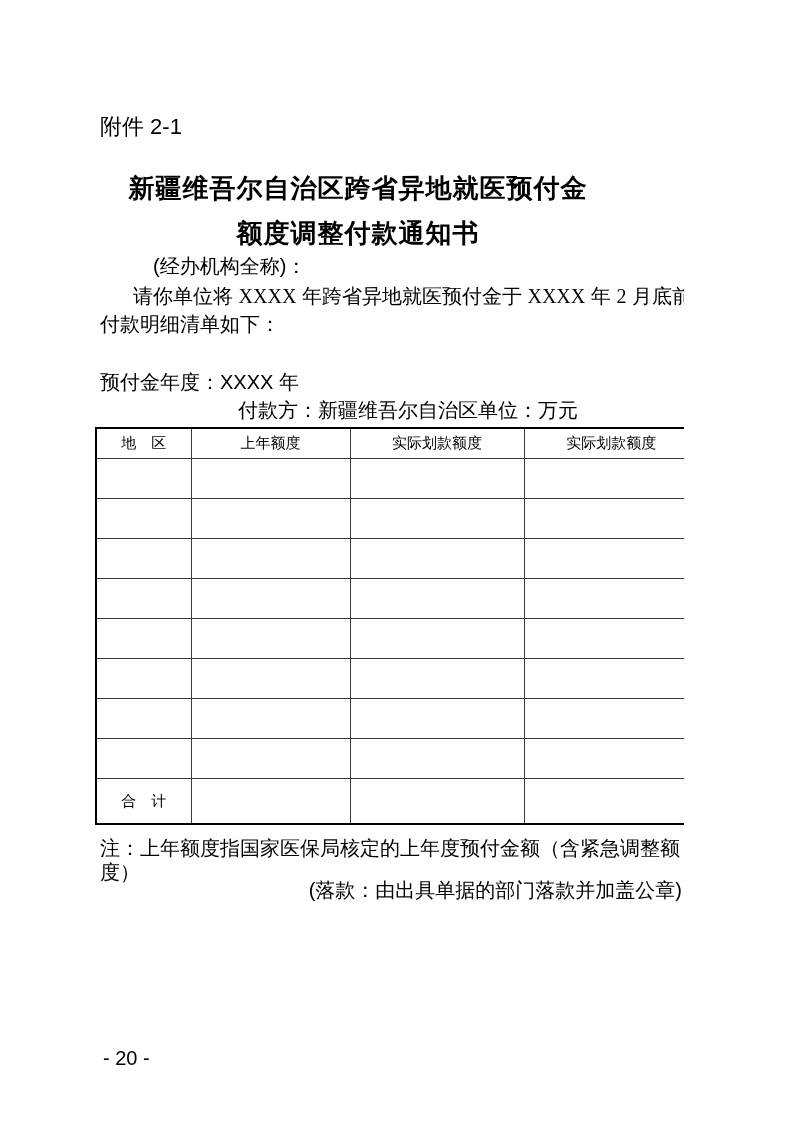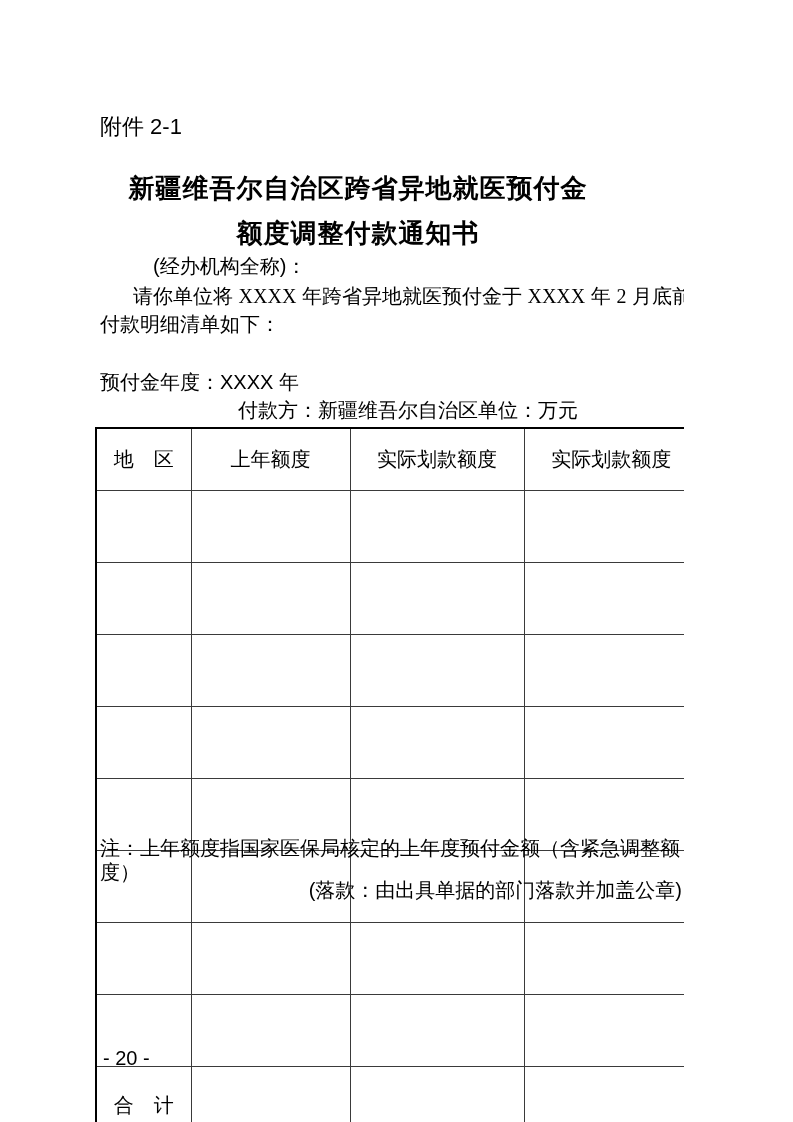--- a/index.html
+++ b/index.html
@@ -56,24 +56,24 @@
 
   table.summary-table {
     position: absolute;
     top: 427px; left: 95px;
     width: 603px;
     border-collapse: collapse;
     table-layout: fixed;
   }
   table.summary-table td {
     border: 1px solid #3a3a3a;
-    font-size: 20px;
+    font-size: 15px;
     text-align: center;
     vertical-align: middle;
-    padding: 16px;
+    padding: 0;
   }
   table.summary-table { border: 2px solid #000; }
   tr.header-row td { height: 29px; }
   tr.empty-row td { height: 39px; }
   tr.total-row td { height: 44px; border-top: 1px solid #9a9a9a; }
 
   .note-line {
     top: 836px; left: 100px;
     font-size: 20px; line-height: 24px;
   }

